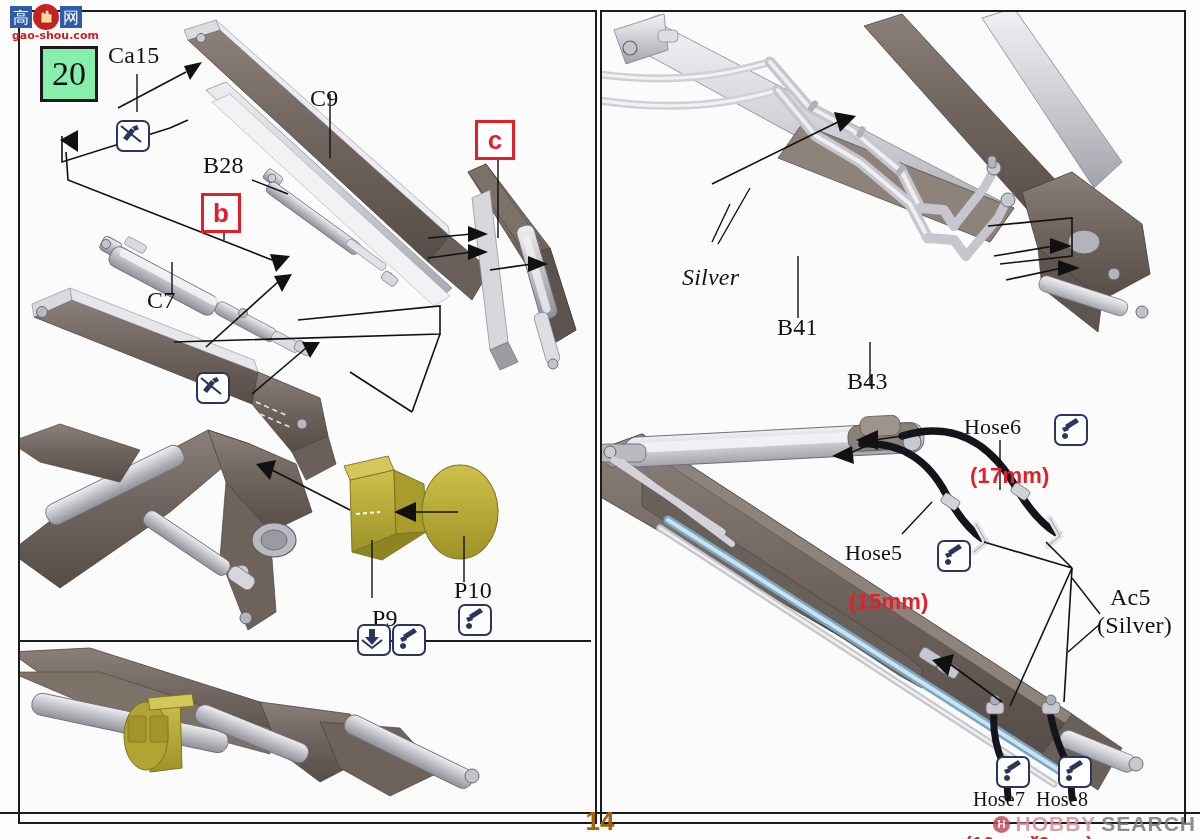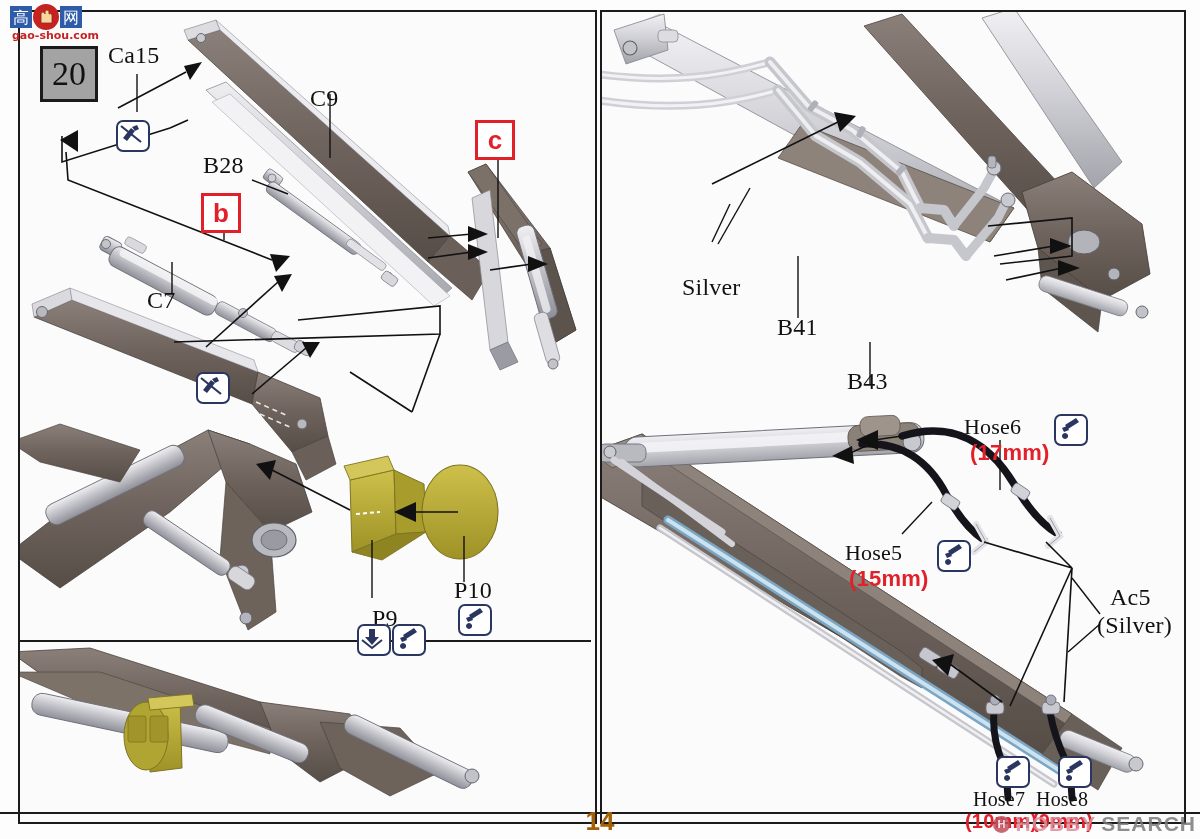--- a/index.html
+++ b/index.html
@@ -13,25 +13,25 @@
   .hline{position:absolute;background:#1b1b1b;height:2px;}
 
   .panel-bg{position:absolute;inset:0;overflow:hidden;}
 
   
   .lbl{position:absolute;font-family:"Liberation Serif",serif;color:#111;
        white-space:nowrap;letter-spacing:.2px;}
   .sz24{font-size:24px;}
   .sz22{font-size:22px;}
   .sz20{font-size:20px;}
-  .red{color:#e2202a;font-weight:bold;font-family:"Liberation Sans",sans-serif;}
+  .red{color:#e2202a;font-weight:bold;font-family:"Liberation Sans",sans-serif;margin-top:23px;}
 
   
   #step-box{position:absolute;left:20px;top:34px;width:52px;height:50px;
-     border:3px solid #1b1b1b;background:#a3a3a3;display:flex;align-items:center;
+     border:3px solid #1b1b1b;background:#86efac;display:flex;align-items:center;
      justify-content:center;font-family:"Liberation Serif",serif;font-size:34px;color:#111;}
 
   
   .redbox{position:absolute;border:3px solid #e2202a;background:#fff;
      width:34px;height:34px;display:flex;align-items:center;justify-content:center;
      font-family:"Liberation Sans",sans-serif;font-weight:bold;font-size:26px;color:#e2202a;}
 
   
   .icobox{position:absolute;width:30px;height:28px;border:2px solid #2a3660;
      border-radius:7px;background:#fff;overflow:hidden;}
@@ -447,21 +447,21 @@
           <path d="M498,602 L470,566"></path>
           <path d="M498,612 L466,640"></path>
           <path d="M408,760 L408,772"></path>
           <path d="M470,760 L470,772"></path>
         </g>
       </svg>
     </div>
 
     <div class="hline" style="left:0;top:390px;width:578px;height:0;"></div>
 
-    <span class="lbl sz24" style="left:80px;top:262px;">Silver</span>
+    <span class="lbl sz24" style="left:80px;top:252px;font-style:italic;">Silver</span>
     <span class="lbl sz24" style="left:175px;top:302px;">B41</span>
     <span class="lbl sz24" style="left:245px;top:356px;">B43</span>
     <span class="lbl sz24" style="left:508px;top:572px;">Ac5</span>
     <span class="lbl sz24" style="left:495px;top:600px;">(Silver)</span>
 
     <span class="lbl sz22" style="left:362px;top:402px;">Hose6</span>
     <div class="icobox" style="left:452px;top:402px;">
       <svg width="26" height="24" viewBox="0 0 26 24">
         <polygon points="9,9 20,2 23,6 12,13" fill="#2a3660"></polygon>
         <polygon points="6,12 11,10 13,14 8,16" fill="#2a3660"></polygon>

